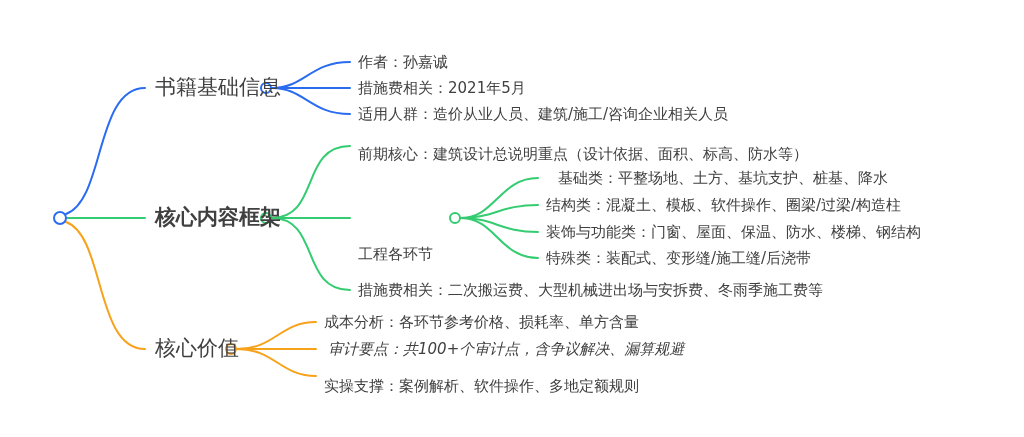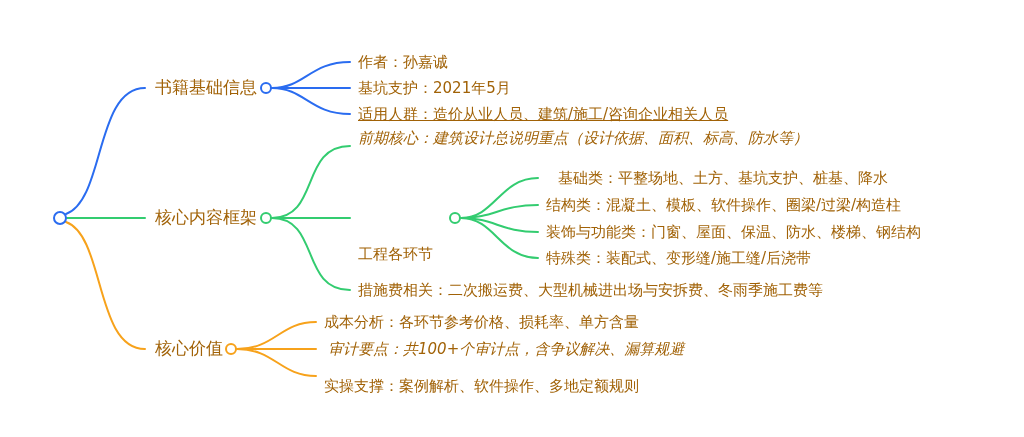--- a/index.html
+++ b/index.html
@@ -1,20 +1,20 @@
 <!DOCTYPE html>
 <html><head>
   <meta charset="utf-8">
   <style>
     html, body { margin: 0; padding: 0; background: #ffffff; }
     body { width: 1024px; height: 437px; position: relative; overflow: hidden;
            font-family: "DejaVu Sans", "Liberation Sans", sans-serif; color: #222222; }
     svg.links { position: absolute; left: 0; top: 0; }
-    .label { position: absolute; font-size: 15px; line-height: 20px; white-space: nowrap; color: #a16207; text-align: center; }
-    .branch { font-size: 17px; }
+    .label { position: absolute; font-size: 15px; line-height: 20px; white-space: nowrap; color: #404040; text-align: center; }
+    .branch { font-size: 21px; }
   </style>
 </head>
 <body>
 
 <svg class="links" width="1024" height="437" viewBox="0 0 1024 437">
   <g fill="none" stroke-width="2" stroke-linecap="round">
 
     <path stroke="#2a6cf0" d="M66,214 C105,200 95,88 145,88"></path>
     <path stroke="#33cc70" d="M67,218 L145,218"></path>
     <path stroke="#f7a21b" d="M66,222 C105,236 95,349 145,349"></path>
@@ -39,28 +39,28 @@
   <g fill="#ffffff" stroke-width="2">
     <circle cx="60" cy="218" r="6" stroke="#2a6cf0"></circle>
     <circle cx="266" cy="88" r="5" stroke="#2a6cf0"></circle>
     <circle cx="266" cy="218" r="5" stroke="#33cc70"></circle>
     <circle cx="455" cy="218" r="5" stroke="#33cc70"></circle>
     <circle cx="231" cy="349" r="5" stroke="#f7a21b"></circle>
   </g>
 </svg>
 
 <div class="label branch" style="left:155px; top:77px;">书籍基础信息</div>
-<div class="label branch" style="left:155px; top:207px;">核心内容框架</div>
+<div class="label branch" style="left:155px; top:207px;font-weight:bold;">核心内容框架</div>
 <div class="label branch" style="left:155px; top:338px;">核心价值</div>
 
 <div class="label" style="left:358px; top:52px;">作者：孙嘉诚</div>
-<div class="label" style="left:358px; top:78px;">基坑支护：2021年5月</div>
-<div class="label" style="left:358px; top:104px;text-decoration:underline;">适用人群：造价从业人员、建筑/施工/咨询企业相关人员</div>
+<div class="label" style="left:358px; top:78px;">措施费相关：2021年5月</div>
+<div class="label" style="left:358px; top:104px;">适用人群：造价从业人员、建筑/施工/咨询企业相关人员</div>
 
-<div class="label" style="left:358px; top:128px;font-style:italic;">前期核心：建筑设计总说明重点（设计依据、面积、标高、防水等）</div>
+<div class="label" style="left:358px; top:144px;">前期核心：建筑设计总说明重点（设计依据、面积、标高、防水等）</div>
 <div class="label" style="left:358px; top:208px;margin-top:36px;">工程各环节</div>
 <div class="label" style="left:358px; top:280px;">措施费相关：二次搬运费、大型机械进出场与安拆费、冬雨季施工费等</div>
 
 <div class="label" style="left:558px; top:168px;">基础类：平整场地、土方、基坑支护、桩基、降水</div>
 <div class="label" style="left:546px; top:195px;">结构类：混凝土、模板、软件操作、圈梁/过梁/构造柱</div>
 <div class="label" style="left:546px; top:222px;">装饰与功能类：门窗、屋面、保温、防水、楼梯、钢结构</div>
 <div class="label" style="left:546px; top:248px;">特殊类：装配式、变形缝/施工缝/后浇带</div>
 
 <div class="label" style="left:324px; top:312px;">成本分析：各环节参考价格、损耗率、单方含量</div>
 <div class="label" style="left:328px; top:339px;font-style:italic;">审计要点：共100+个审计点，含争议解决、漏算规避</div>

